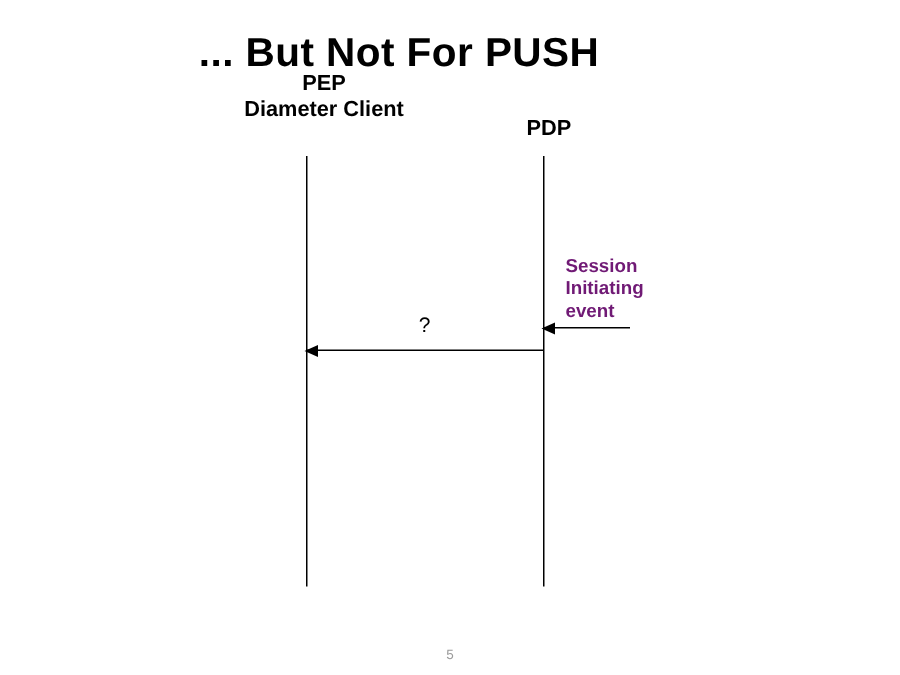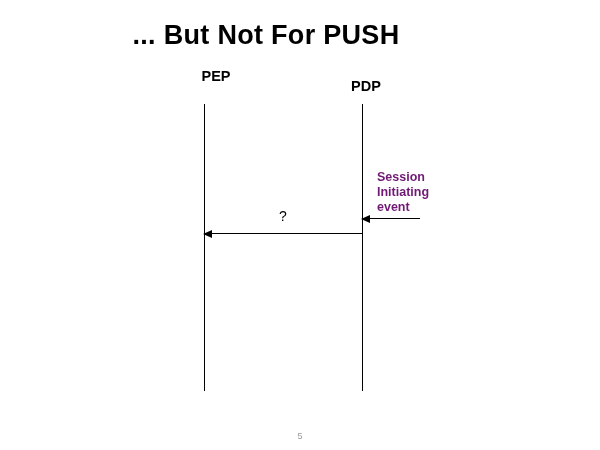--- a/index.html
+++ b/index.html
@@ -40,21 +40,21 @@
     white-space: nowrap;
   }
   .actor-head .role {
     display: block;
   }
   .actor-head .product {
     display: block;
   }
   #actor-pep {
     left: 116px;
-    top: 68px;
+    top: 48px;
     width: 200px;
   }
   #actor-pdp {
     left: 266px;
     top: 64px;
     width: 200px;
     margin-top: 14px;
   }
   .lifeline {
     position: absolute;
@@ -140,20 +140,21 @@
 </style>
 </head>
 <body>
 
 <div id="slide">
 
   <div id="slide-title">... But Not For PUSH</div>
 
   <div class="actor-head" id="actor-pep">
     <span class="role">PEP</span>
+    <span class="product">Diameter Client</span>
   </div>
 
   <div class="actor-head" id="actor-pdp">
     <span class="role">PDP</span>
   </div>
 
   <div class="lifeline" id="lifeline-pep"></div>
   <div class="lifeline" id="lifeline-pdp"></div>
 
   <div id="msg-label">?</div>

